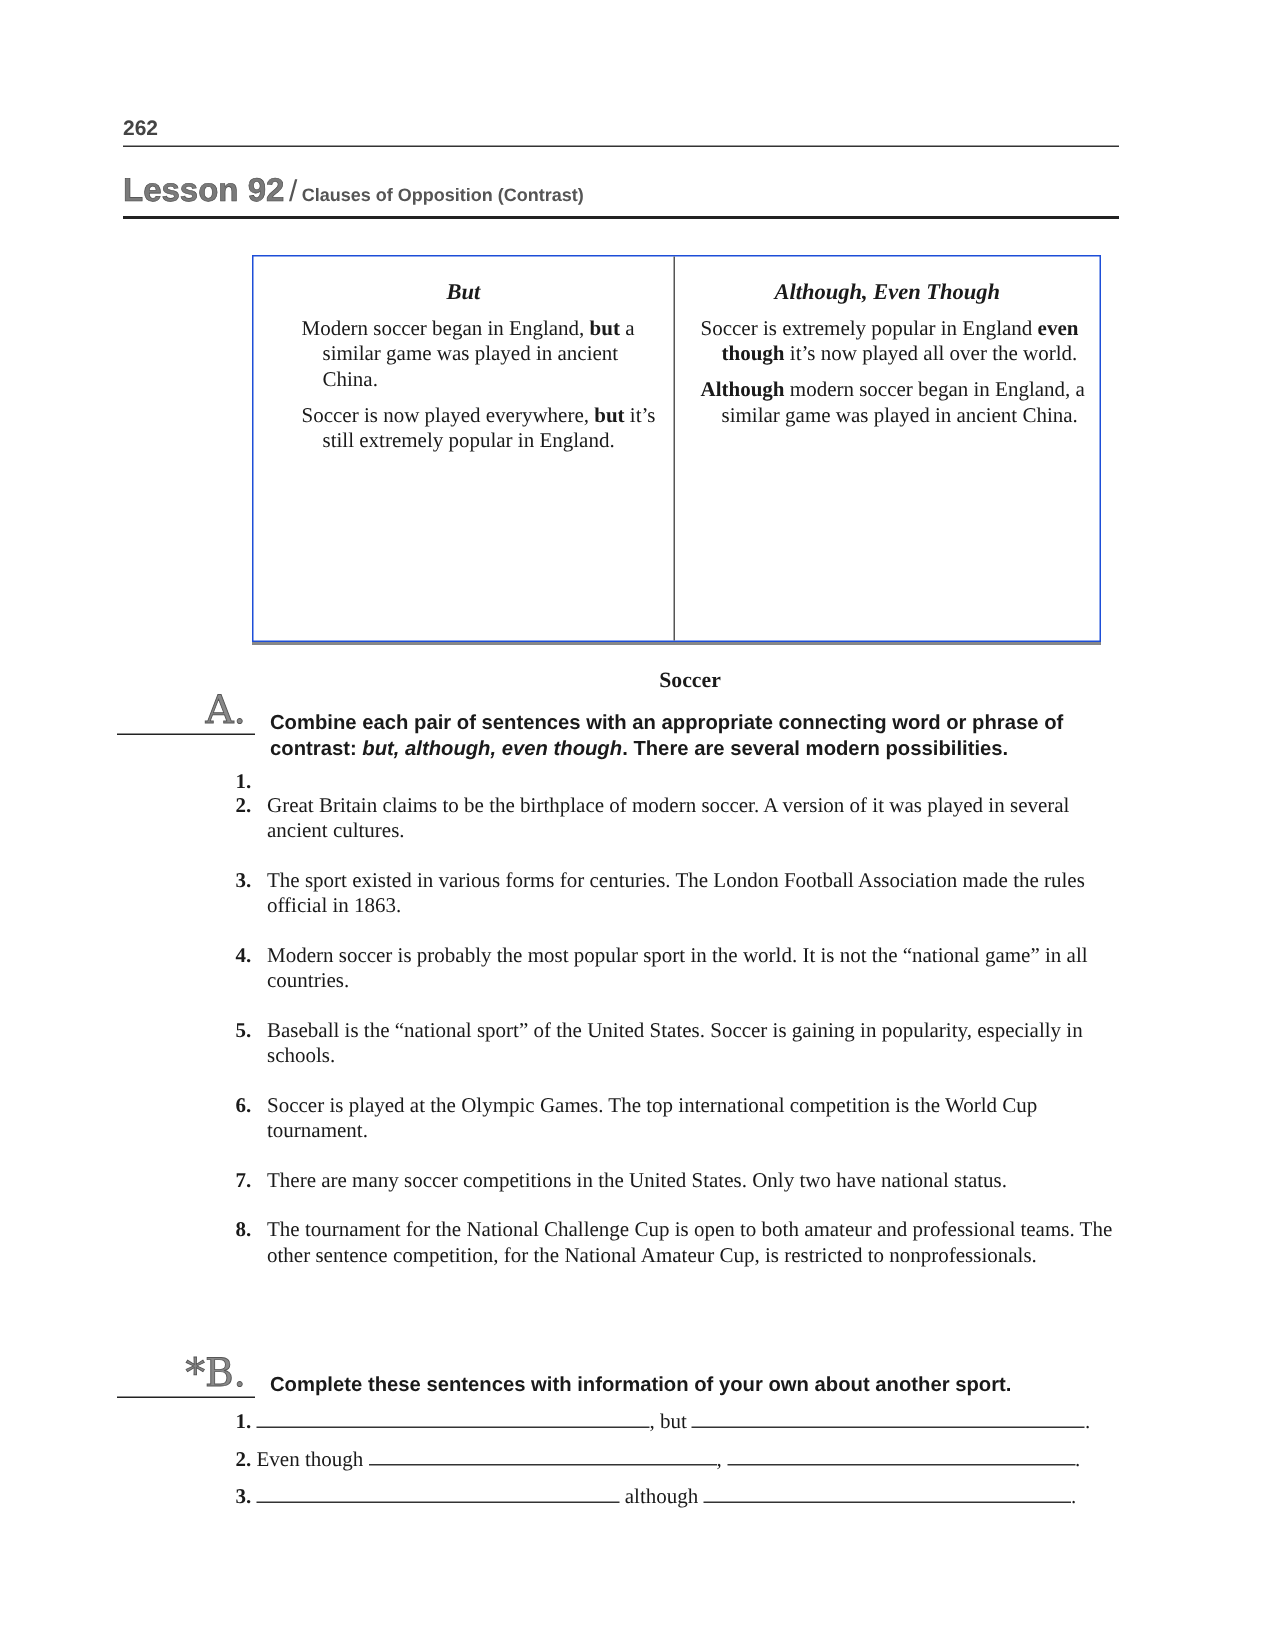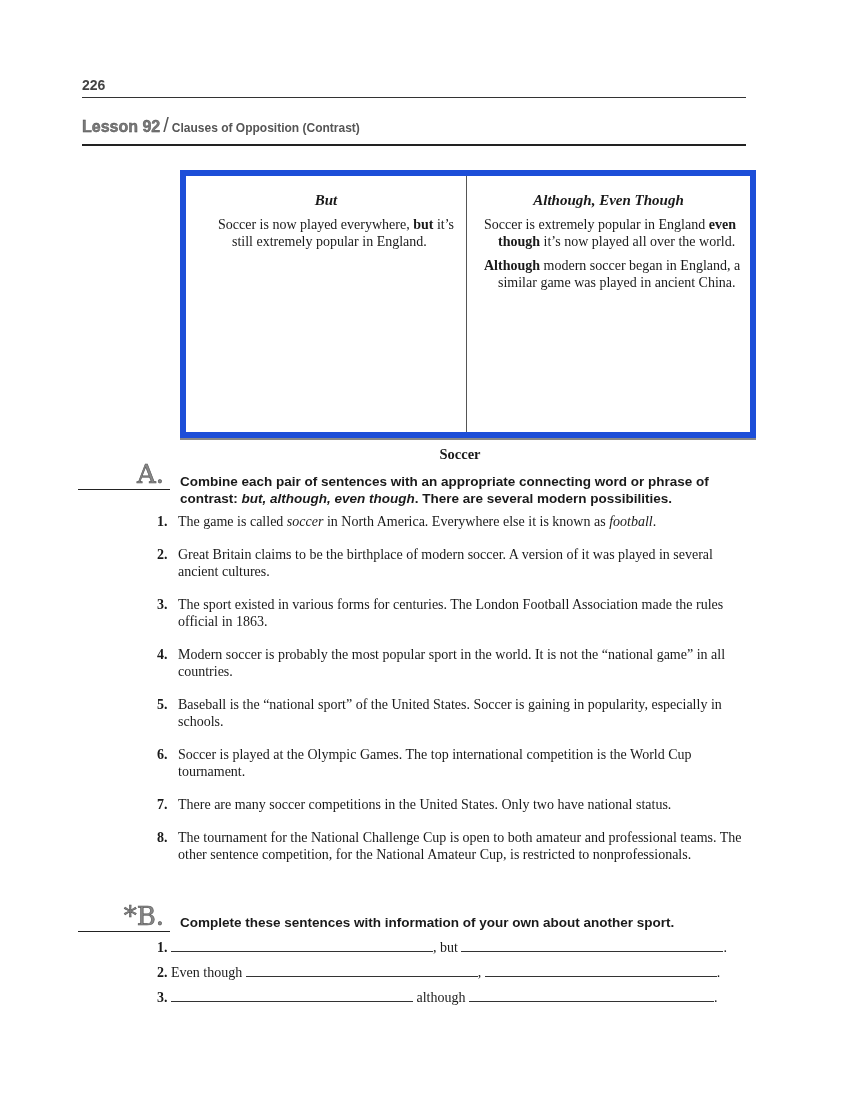--- a/index.html
+++ b/index.html
@@ -11,26 +11,26 @@
   .sans { font-family: "Liberation Sans", "DejaVu Sans", sans-serif; }
   .serif { font-family: "Liberation Serif", "DejaVu Serif", serif; }
 
   
   .running-header { position: absolute; left: 82px; top: 77px; width: 664px; height: 20px; border-bottom: 1px solid #333; }
   .page-number { position: absolute; left: 0; top: 0; font-size: 14px; font-weight: bold; color: #444; }
   .book-title { position: absolute; left: 100px; top: 1px; font-size: 11.5px; font-weight: bold; letter-spacing: 0.1px; color: #222; }
 
   
   .lesson-title { position: absolute; left: 82px; top: 114px; width: 664px; height: 30px; border-bottom: 2px solid #222; }
-  .lesson-number { font-size: 16px; font-weight: bold; color: #7a7a7a; -webkit-text-stroke: 0.4px #444; }
+  .lesson-number { font-size: 22px; font-weight: bold; color: #7a7a7a; -webkit-text-stroke: 0.4px #444; }
   .lesson-slash { font-size: 20px; color: #555; margin: 0 3px; }
   .lesson-topic { font-size: 12px; font-weight: bold; color: #555; }
 
   
-  .rule-box { position: absolute; left: 180px; top: 170px; width: 564px; height: 256px; border: 6px solid #1d4ed8; box-shadow: 0 2px 0 #888; }
+  .rule-box { position: absolute; left: 168px; top: 170px; width: 564px; height: 256px; border: 1px solid #1d4ed8; box-shadow: 0 2px 0 #888; }
   .rule-col { position: absolute; top: 0; height: 100%; }
   .rule-col.left { left: 0; width: 280px; border-right: 1px solid #555; }
   .rule-col.right { left: 281px; width: 283px; }
   .rule-heading { text-align: center; font-style: italic; font-weight: bold; font-size: 15px; margin-top: 16px; }
   .rule-text { font-size: 14px; line-height: 17px; margin: 8px 0 0 32px; width: 236px; }
   .right .rule-text { margin-left: 17px; width: 250px; }
   .rule-example { font-size: 14px; line-height: 17px; margin: 7px 0 0 32px; width: 236px; padding-left: 14px; text-indent: -14px; }
   .right .rule-example { margin-left: 17px; width: 250px; }
   b { font-weight: bold; }
 
@@ -47,51 +47,51 @@
   .item { font-size: 14px; line-height: 17px; position: relative; padding-left: 21px; }
   .item-num { position: absolute; left: 0; top: 0; font-weight: bold; }
 
   .fill-row { position: absolute; left: 157px; font-size: 14px; line-height: 17px; }
   .blank { display: inline-block; border-bottom: 1px solid #333; height: 13px; vertical-align: baseline; }
 </style>
 </head>
 <body>
 
 <div class="running-header">
-  <span class="page-number sans">226</span>
+  <span class="page-number sans">262</span>
 </div>
 
 <div class="lesson-title sans">
   <span class="lesson-number">Lesson 92</span><span class="lesson-slash">/</span><span class="lesson-topic">Clauses of Opposition (Contrast)</span>
 </div>
 
 <div class="rule-box serif">
   <div class="rule-col left">
     <div class="rule-heading">But</div>
+    <div class="rule-example"><span>Modern soccer began in England, </span><b>but</b><span> a similar game was played in ancient China.</span></div>
     <div class="rule-example"><span>Soccer is now played everywhere, </span><b>but</b><span> it’s still extremely popular in England.</span></div>
   </div>
   <div class="rule-col right">
     <div class="rule-heading">Although, Even Though</div>
     <div class="rule-example"><span>Soccer is extremely popular in England </span><b>even though</b><span> it’s now played all over the world.</span></div>
     <div class="rule-example"><span></span><b>Although</b><span> modern soccer began in England, a similar game was played in ancient China.</span></div>
   </div>
 </div>
 
 <div class="section-title serif">Soccer</div>
 
 <div class="ex-label" style="top:464px;">
   <div class="ex-rule"></div>
   <span class="ex-letter">A.</span>
 </div>
 <div class="ex-instruction sans" style="top:473px;"><span>Combine each pair of sentences with an appropriate connecting word or phrase of contrast: </span><i>but, although, even though</i><span>. There are several modern possibilities.</span></div>
 
 <div class="items serif">
   <div class="item" style="margin-top:0">
     <span class="item-num">1.</span>
-    <span><span>The game is called </span><i>soccer</i><span> in North America. Everywhere else it is known as </span><i>football</i><span>.</span></span>
   </div>
   <div class="item" style="margin-top:16px"><span class="item-num">2.</span><span>Great Britain claims to be the birthplace of modern soccer. A version of it was played in several ancient cultures.</span></div>
   <div class="item" style="margin-top:16px"><span class="item-num">3.</span><span>The sport existed in various forms for centuries. The London Football Association made the rules official in 1863.</span></div>
   <div class="item" style="margin-top:16px"><span class="item-num">4.</span><span>Modern soccer is probably the most popular sport in the world. It is not the “national game” in all countries.</span></div>
   <div class="item" style="margin-top:16px"><span class="item-num">5.</span><span>Baseball is the “national sport” of the United States. Soccer is gaining in popularity, especially in schools.</span></div>
   <div class="item" style="margin-top:16px"><span class="item-num">6.</span><span>Soccer is played at the Olympic Games. The top international competition is the World Cup tournament.</span></div>
   <div class="item" style="margin-top:16px"><span class="item-num">7.</span><span>There are many soccer competitions in the United States. Only two have national status.</span></div>
   <div class="item" style="margin-top:16px"><span class="item-num">8.</span><span>The tournament for the National Challenge Cup is open to both amateur and professional teams. The other sentence competition, for the National Amateur Cup, is restricted to nonprofessionals.</span></div>
 </div>
 

